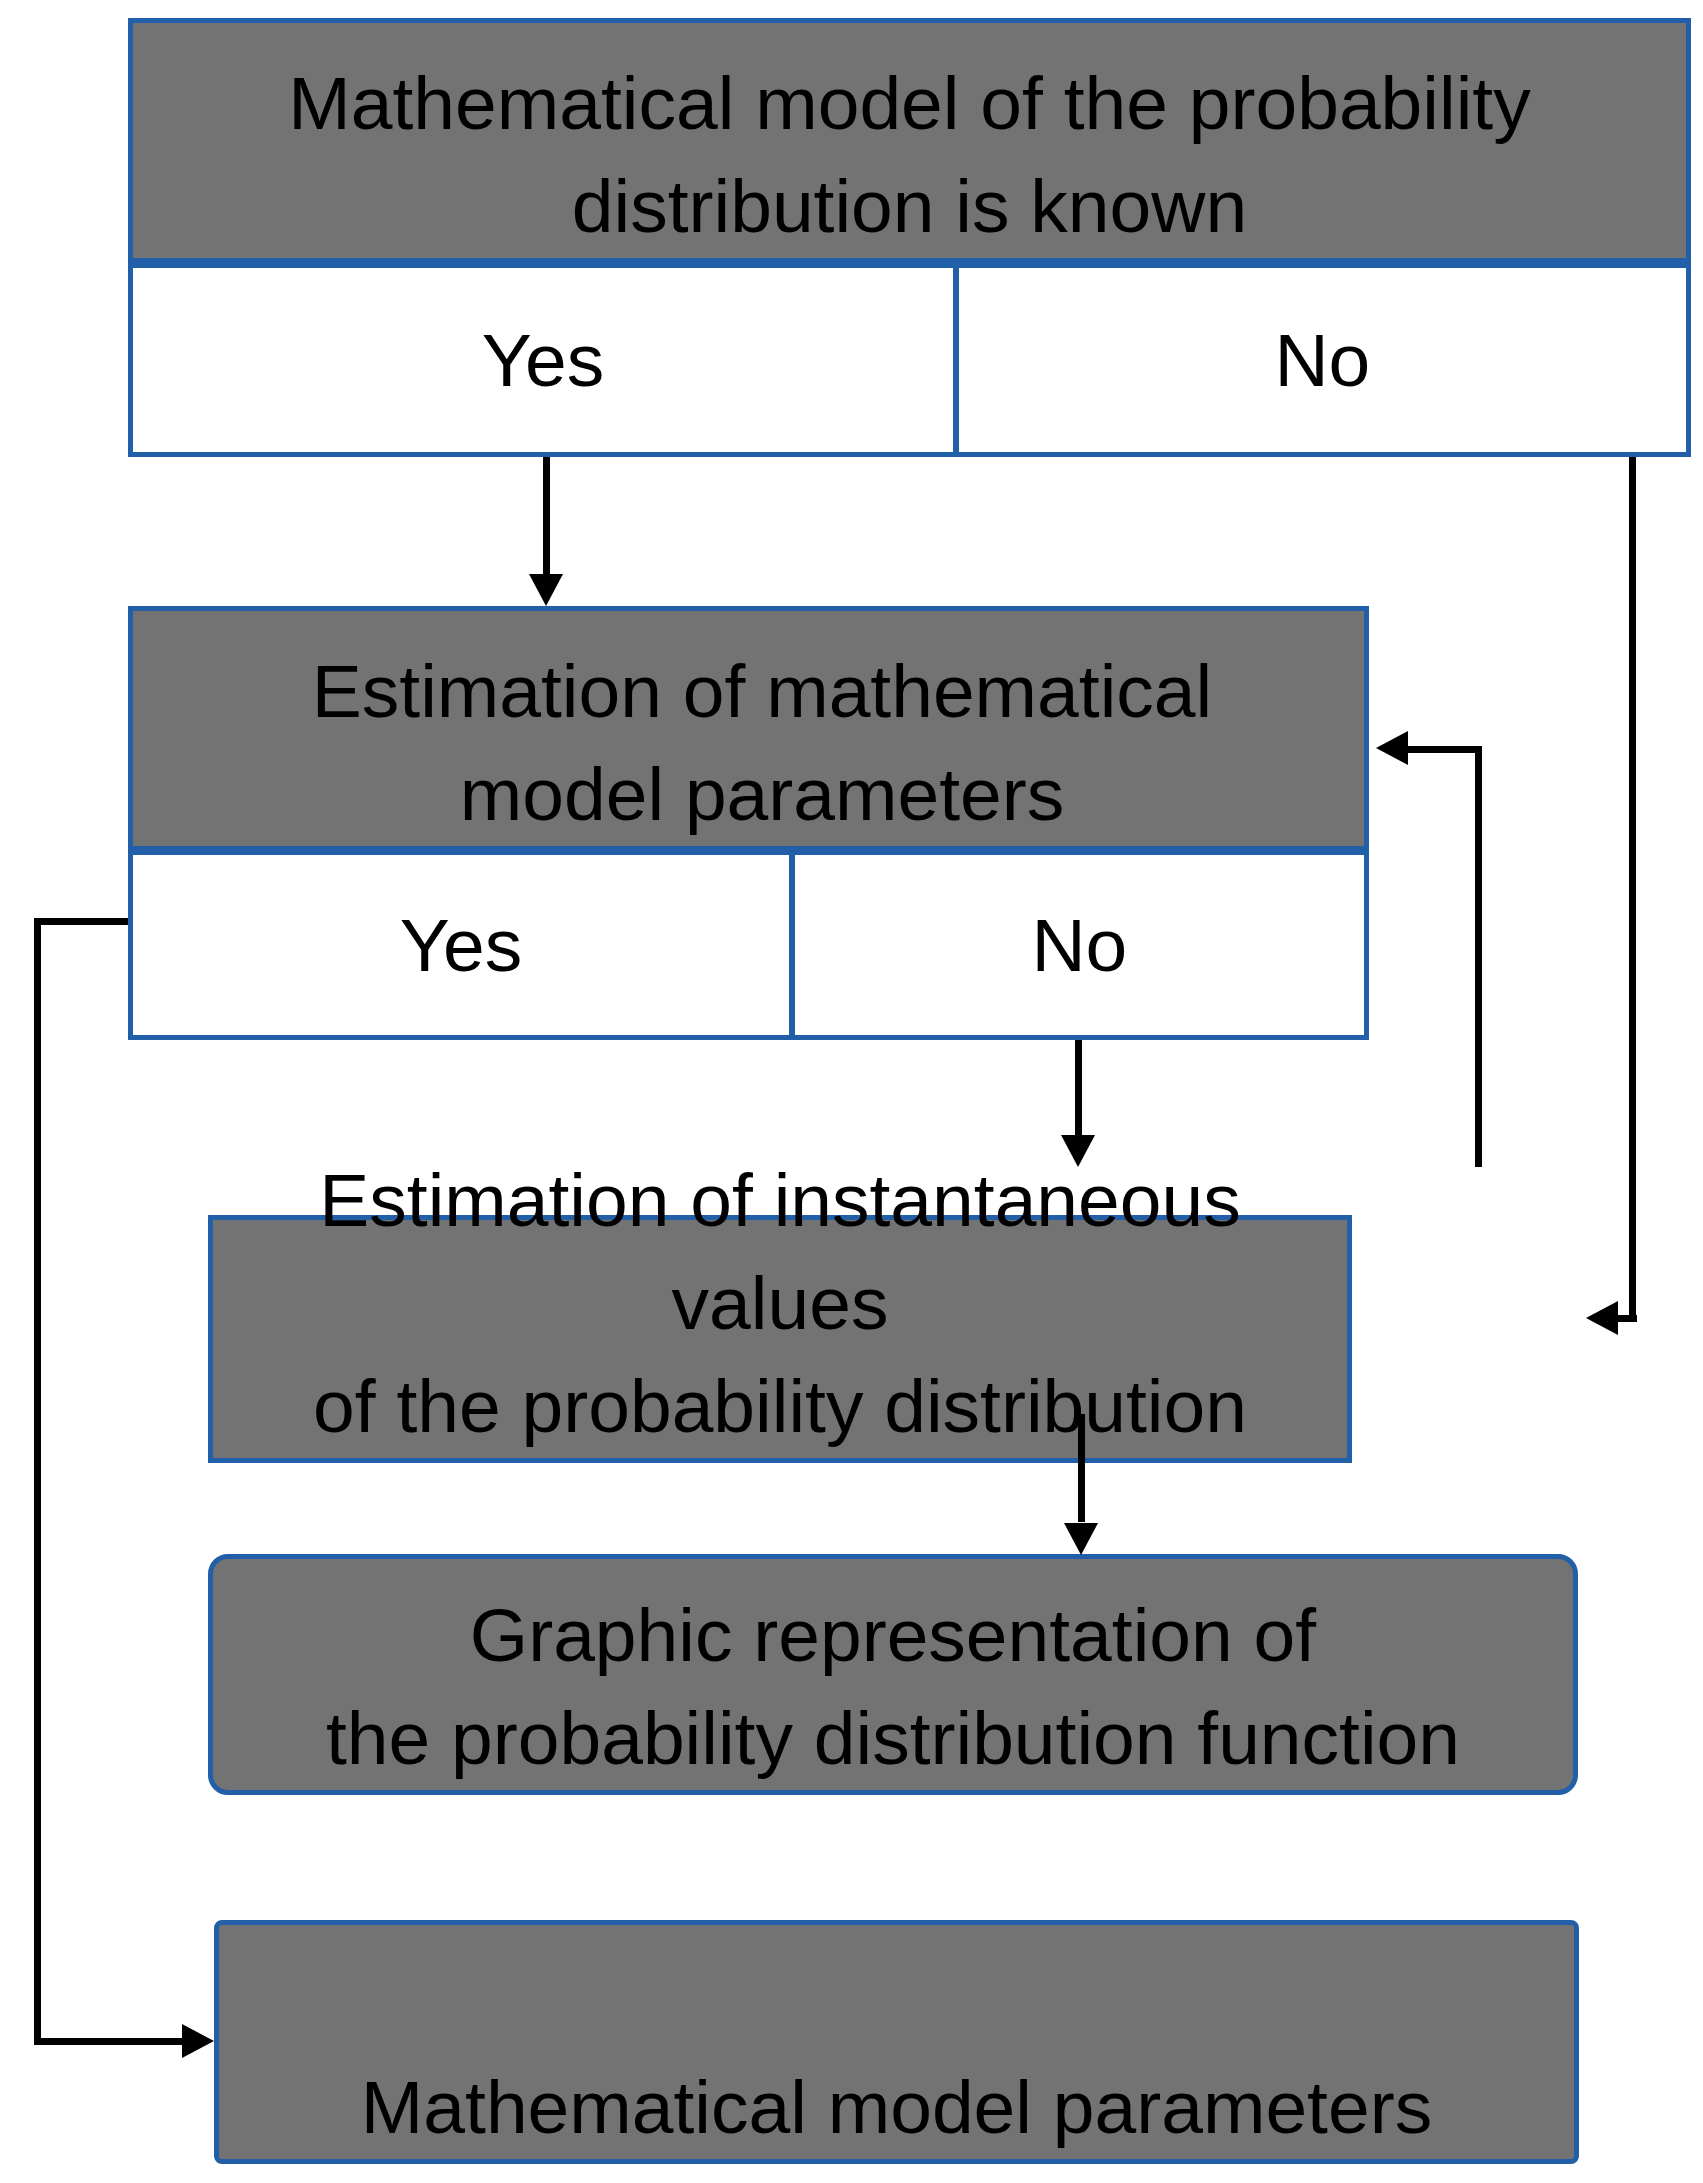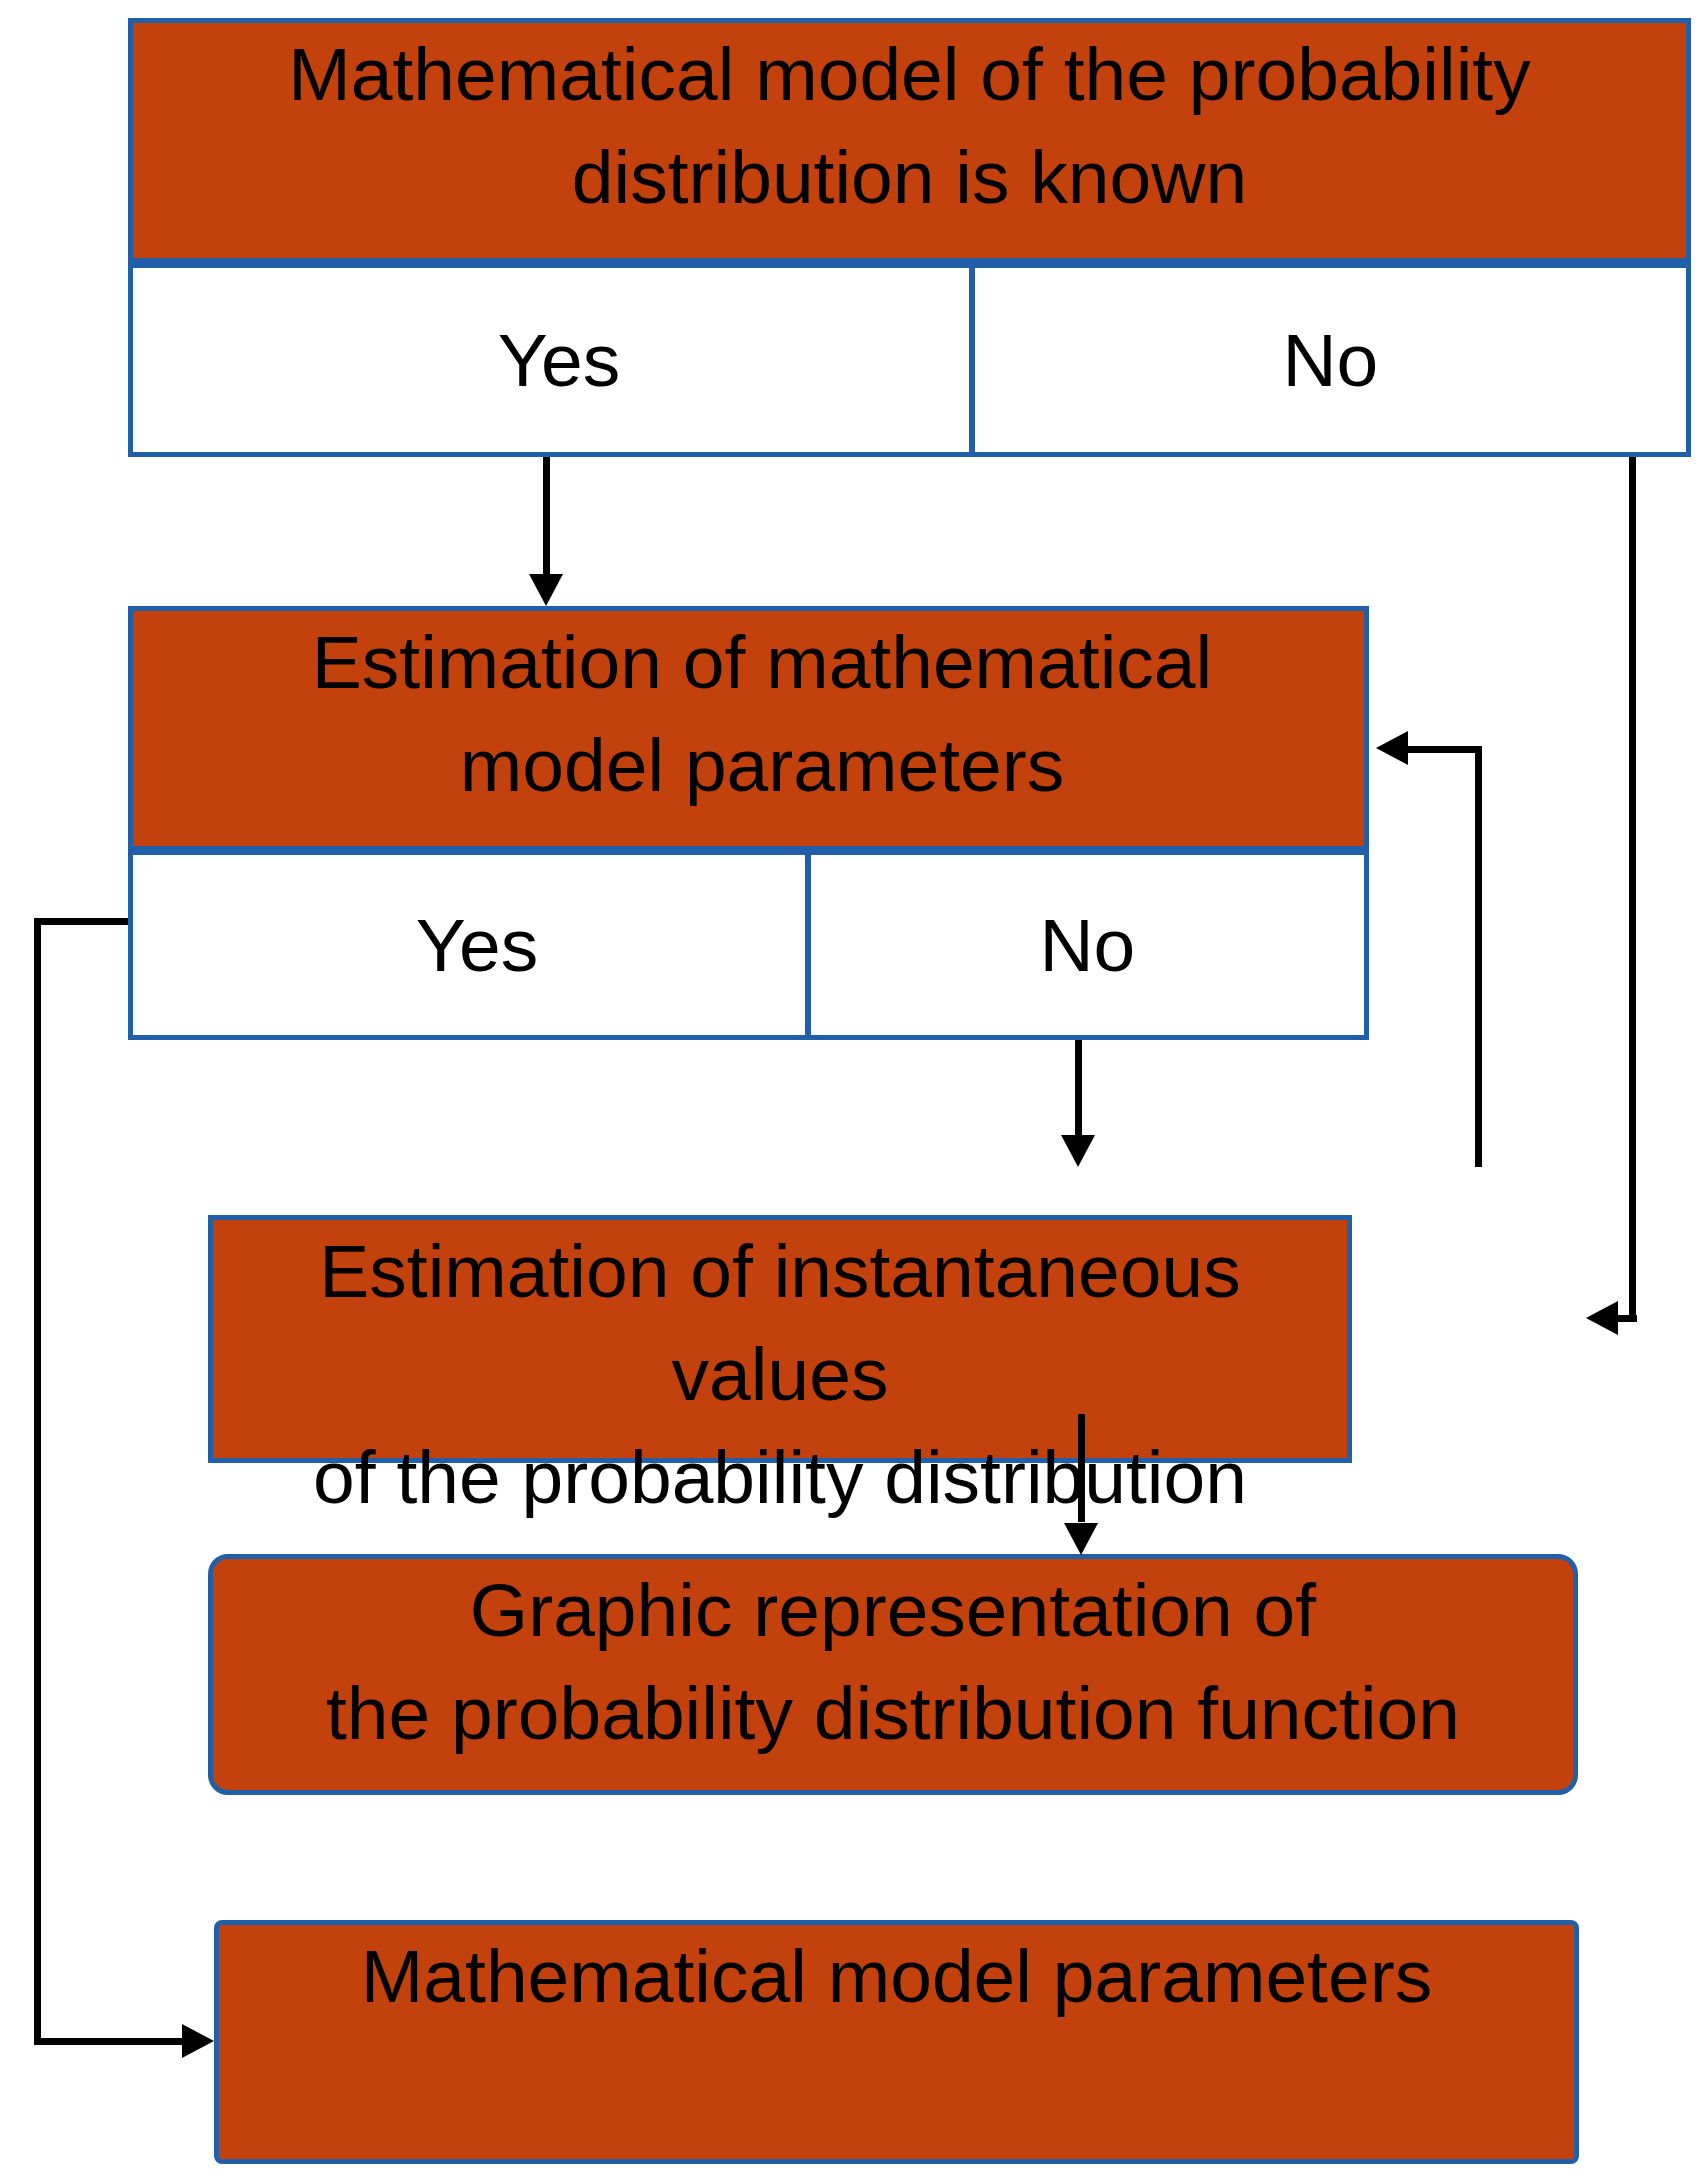--- a/index.html
+++ b/index.html
@@ -12,37 +12,36 @@
     width:1703px;
     height:2183px;
     background:#ffffff;
     overflow:hidden;
     font-family:"Liberation Sans", sans-serif;
   }
   .box{
     position:absolute;
     box-sizing:border-box;
     border:5.8px solid var(--blue);
-    background:#c2410c;
+    background:#737373;
     display:flex;
-    align-items:flex-start;
+    align-items:flex-end;
     justify-content:center;
     text-align:center;
     color:var(--ink);
     font-size:75px;
     line-height:103px;
     white-space:pre-line;
   }
   .row{
     position:absolute;
     box-sizing:border-box;
     border:5.8px solid var(--blue);
     background:#ffffff;
     display:flex;
-    padding-left:16px;
   }
   .cell{
     display:flex;
     align-items:center;
     justify-content:center;
     color:var(--ink);
     font-size:75px;
     line-height:103px;
   }
   .vdivider{

